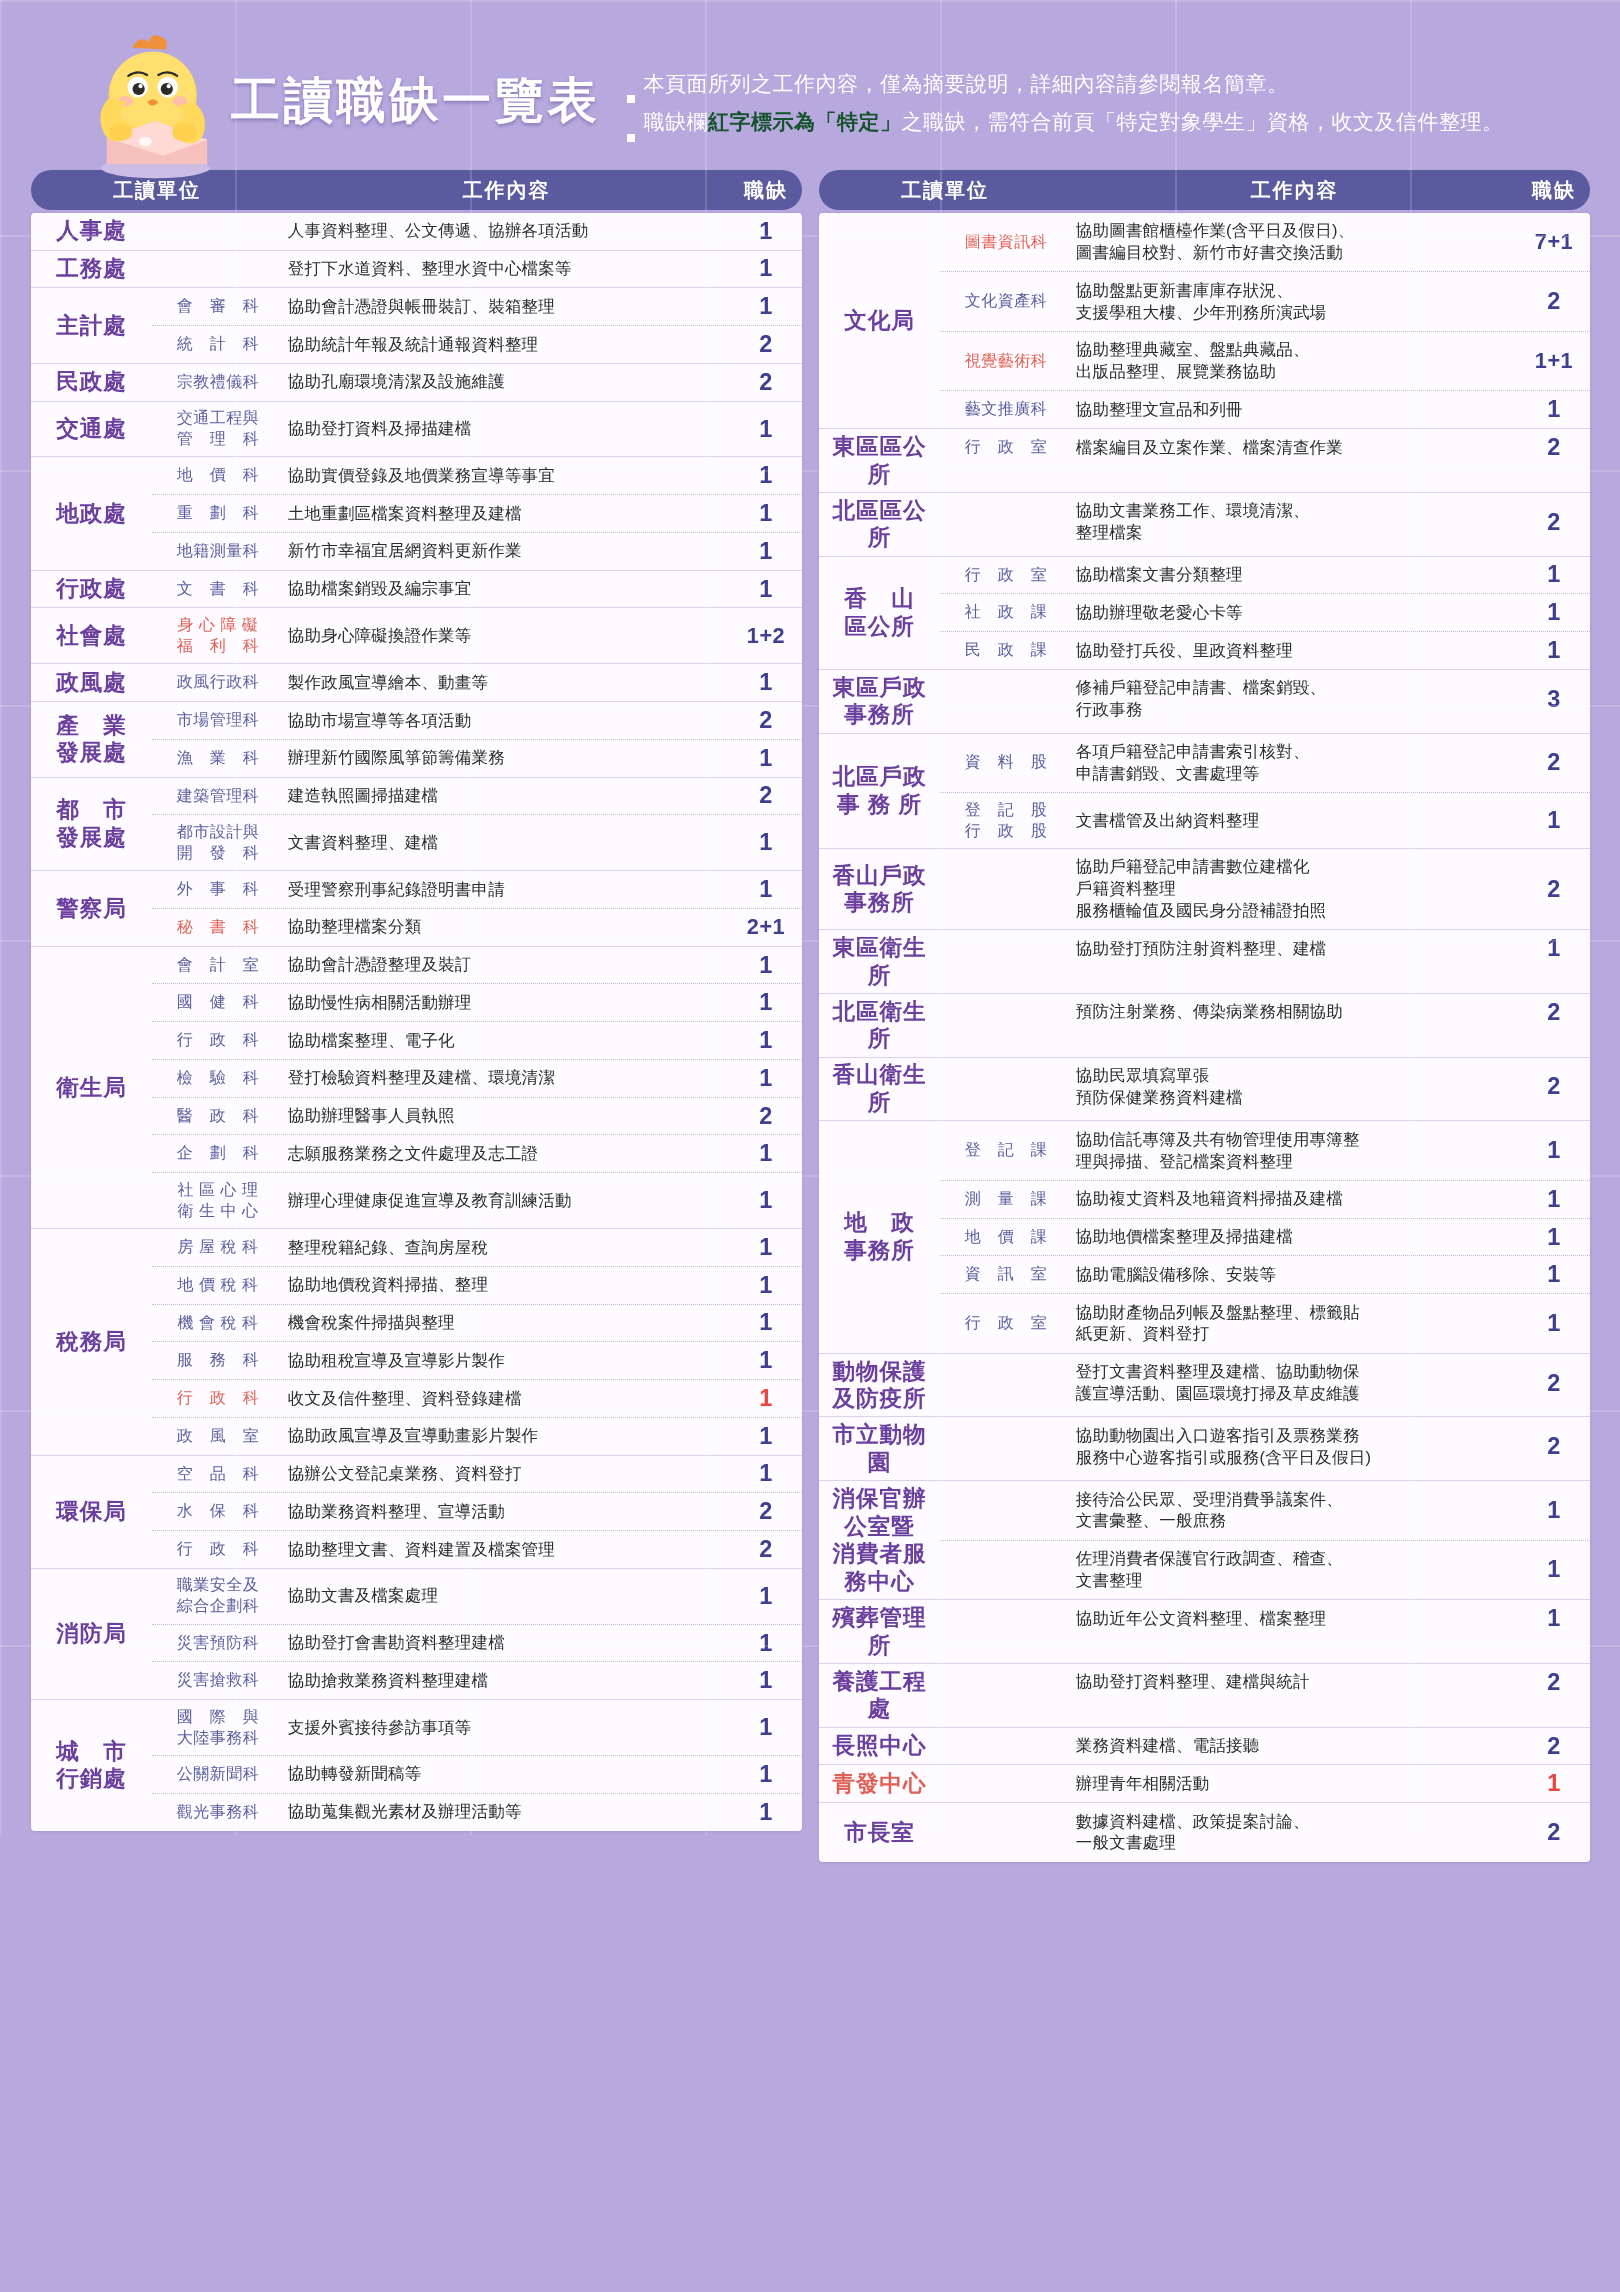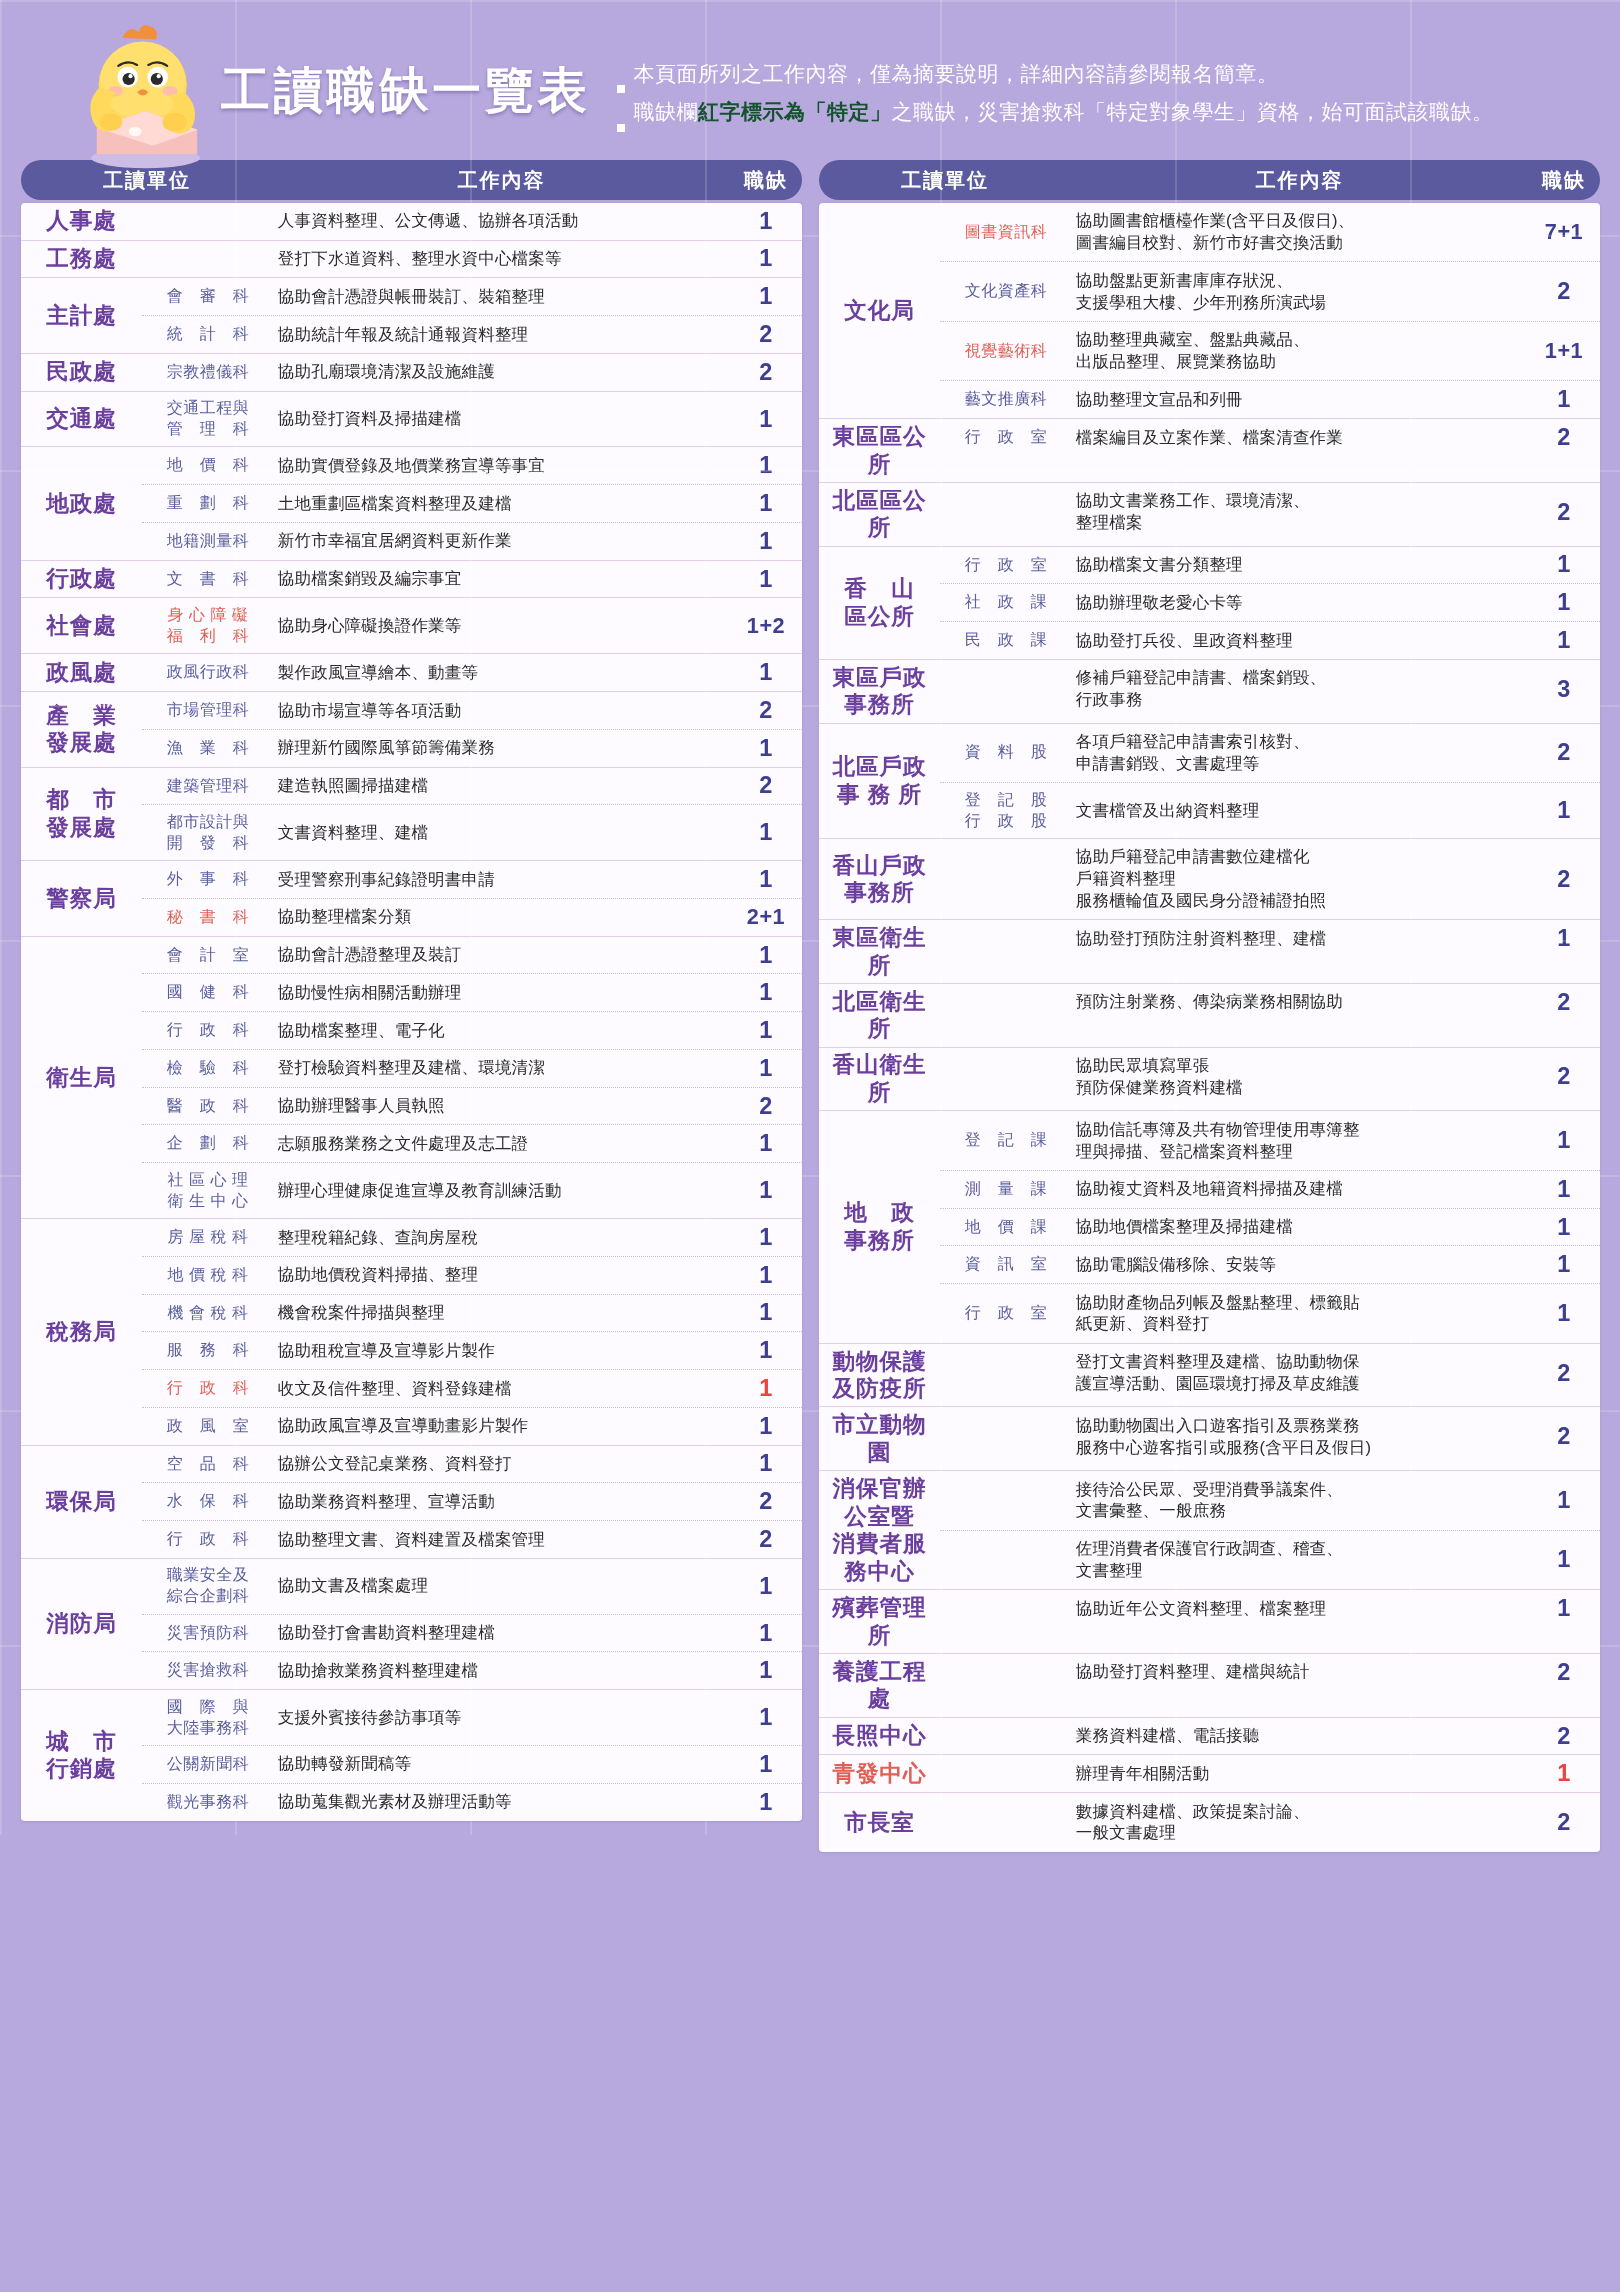--- a/index.html
+++ b/index.html
@@ -12,21 +12,21 @@
   }
   
   .bg-grid {
     position:absolute; inset:0;
     background-image:
       linear-gradient(to right, rgba(255,255,255,.16) 1.9px, transparent 1.9px),
       linear-gradient(to bottom, rgba(255,255,255,.16) 1.9px, transparent 1.9px);
     background-size: 235px 235px;
     pointer-events:none;
   }
-  .page { position:relative; width:1621px; height:1835px; padding:0; }
+  .page { position:relative; width:1621px; height:1835px; padding:10px; }
 
   
   .header {
     position:relative;
     height:160px;
     display:flex;
     align-items:flex-start;
     padding:13px 28px 0 56px;
   }
   .mascot { width:165px; height:155px; position:relative; flex:0 0 165px; margin-top:3.8px; }
@@ -193,21 +193,21 @@
       <div class="main-title">工讀職缺一覽表</div>
       <div class="notes">
         <div class="note-line">
           <span class="note-bullet"></span>
           <span>本頁面所列之工作內容，僅為摘要說明，詳細內容請參閱報名簡章。</span>
         </div>
         <div class="note-line">
           <span class="note-bullet"></span>
           <span>職缺欄</span>
             <span class="note-red">紅字標示為「特定」</span>
-            <span>之職缺，災害搶救科「特定對象學生」資格，始可面試該職缺。</span>
+            <span>之職缺，需符合前頁「特定對象學生」資格，收文及信件整理。</span>
         </div>
       </div>
     </div>
   </div>
 
   <div class="columns">
 
     <div class="col">
       <div class="tbl-head">
         <div class="th-unit">工讀單位</div>

